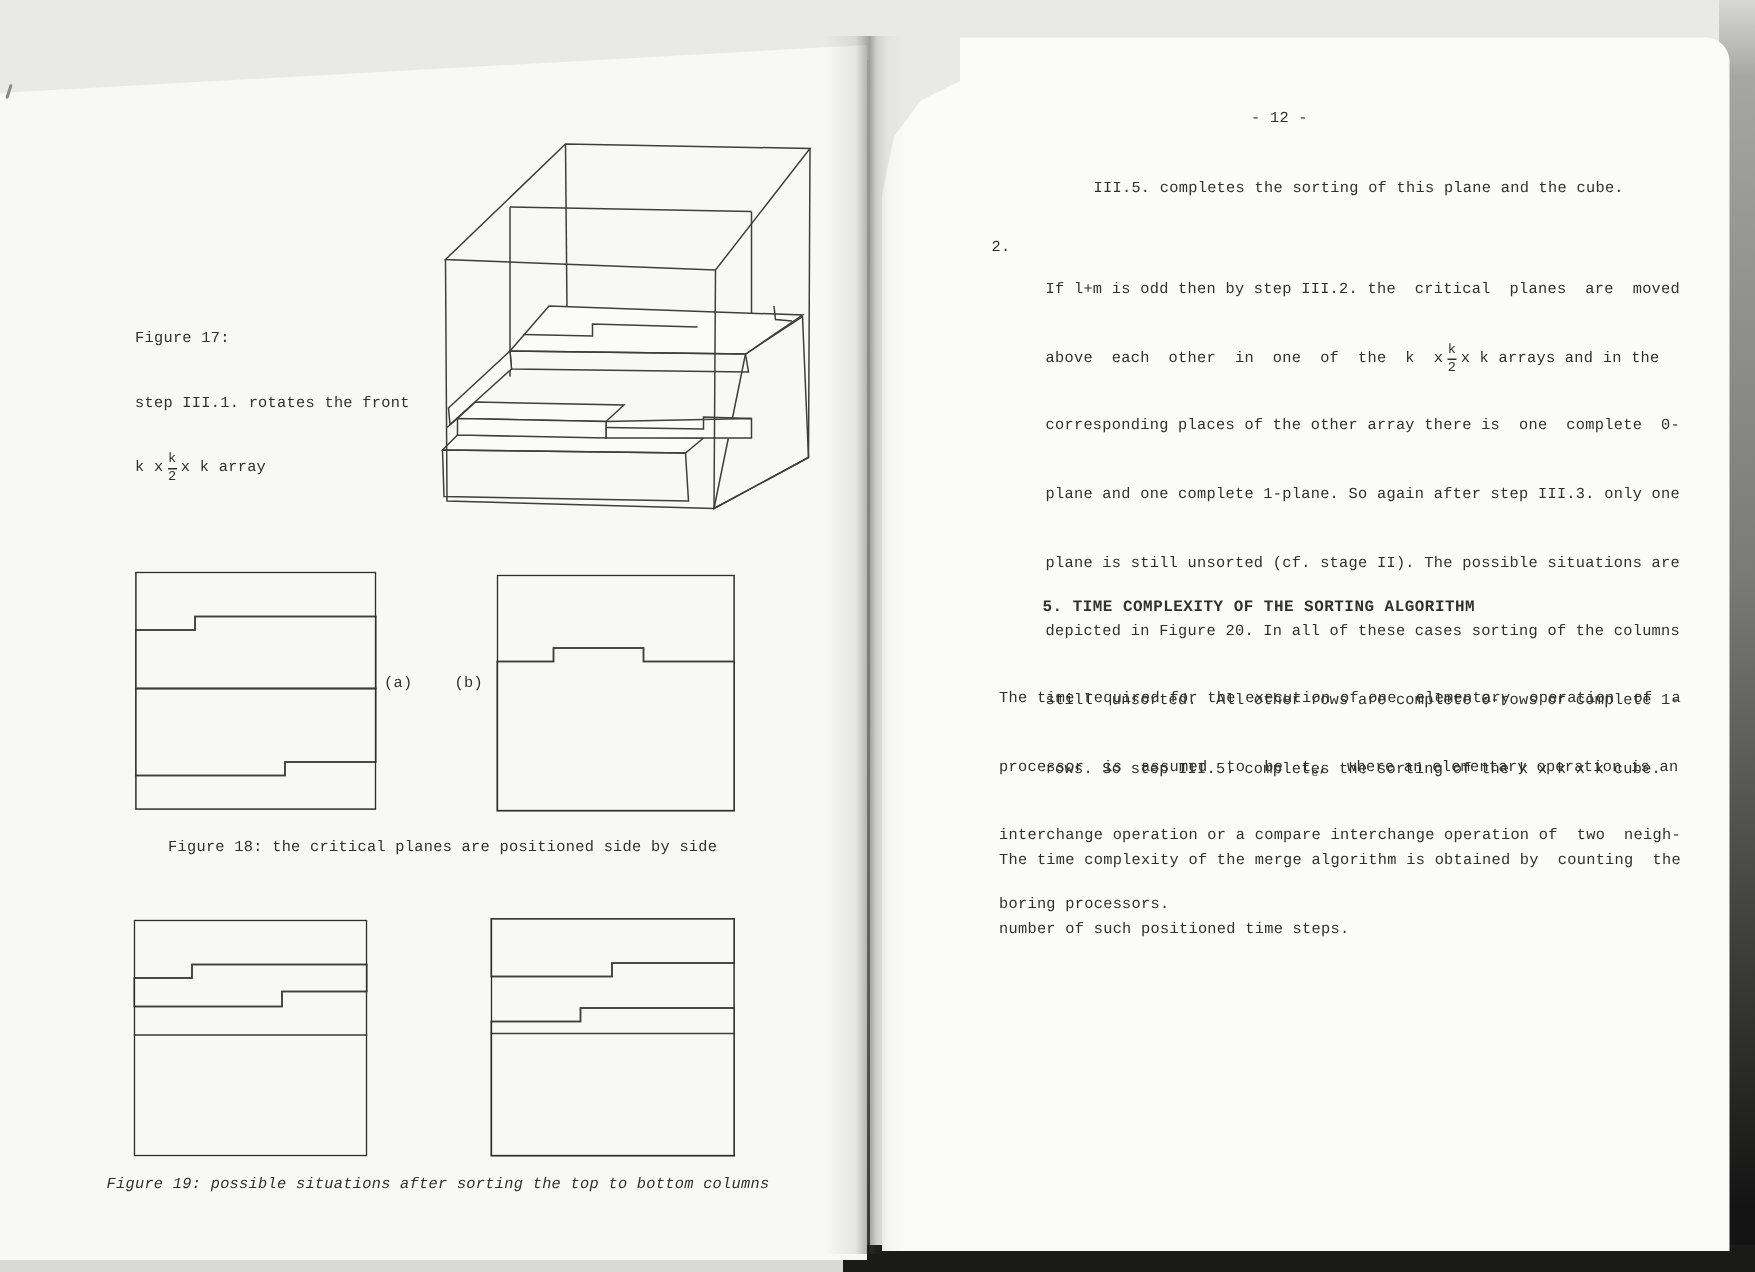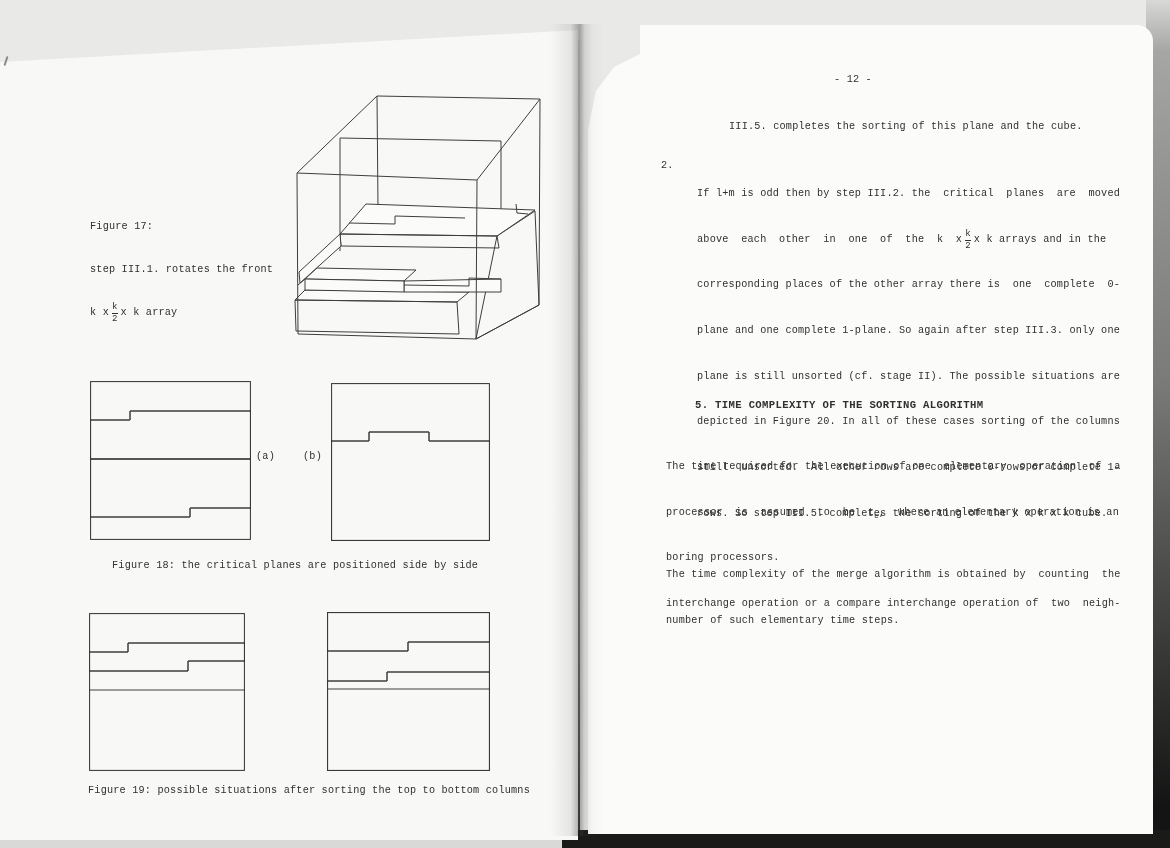--- a/index.html
+++ b/index.html
@@ -135,21 +135,21 @@
 
   <svg class="abs" style="left:327px;top:612px;" width="163" height="159" viewBox="0 0 163 159">
     <path class="fil" d="M0,0 L163,0 L163,30 L81,30 L81,39 L0,39 Z" fill="url(#stip2)" stroke="none"></path>
     <path class="fil" d="M0,69 L60,69 L60,60 L163,60 L163,159 L0,159 Z" fill="url(#stip2)" stroke="none"></path>
     <path d="M0,39 L81,39 L81,30 L163,30"></path>
     <path d="M0,69 L60,69 L60,60 L163,60"></path>
     <path d="M0,77 L163,77"></path>
     <rect x="0.6" y="0.6" width="161.8" height="157.8" fill="none" stroke="#2f2f2d"></rect>
   </svg>
 
-  <div class="mono" style="left:88px;top:785px;">Figure 19: possible situations after sorting the top to bottom columns</div>
+  <div class="mono" style="left:71px;top:785px;font-style:italic;">Figure 19: possible situations after sorting the top to bottom columns</div>
 
   <div class="mono" style="left:834px;top:74px;">- 12 -</div>
 
   <div class="mono" style="left:697px;top:121px;margin-left:32px;">III.5. completes the sorting of this plane and the cube.</div>
 
   <div class="mono" style="left:661px;top:160px;">2.</div>
 
   <div class="mono tblock" style="left:697px;top:160px;">
     <div>If l+m is odd then by step III.2. the  critical  planes  are  moved</div>
     <div><span>above  each  other  in  one  of  the  k  x</span><span class="frac"><span class="num">k</span><span class="den">2</span></span><span>x k arrays and in the</span></div>
@@ -159,22 +159,22 @@
     <div>depicted in Figure 20. In all of these cases sorting of the columns</div>
     <div>still  unsorted.  All other rows are complete 0-rows or complete 1-</div>
     <div>rows. So step III.5. completes the sorting of the k x k x k cube.</div>
   </div>
 
   <div class="mono bold" style="left:695px;top:399px;font-size:10.6px;">5. TIME COMPLEXITY OF THE SORTING ALGORITHM</div>
 
   <div class="mono pblock" style="left:666px;top:433px;">
     <div>The time required for the execution of one  elementary  operation  of  a</div>
     <div><span>processor  is  assumed  to  be  t</span><span class="subs">e</span><span>,  where an elementary operation is an</span></div>
+    <div>interchange operation or a compare interchange operation of  two  neigh-</div>
     <div>boring processors.</div>
-    <div>interchange operation or a compare interchange operation of  two  neigh-</div>
   </div>
 
   <div class="mono pblock" style="left:666px;top:541px;">
     <div>The time complexity of the merge algorithm is obtained by  counting  the</div>
-    <div>number of such elementary time steps.</div>
+    <div>number of such positioned time steps.</div>
   </div>
 
 </div>
 
 </body></html>

